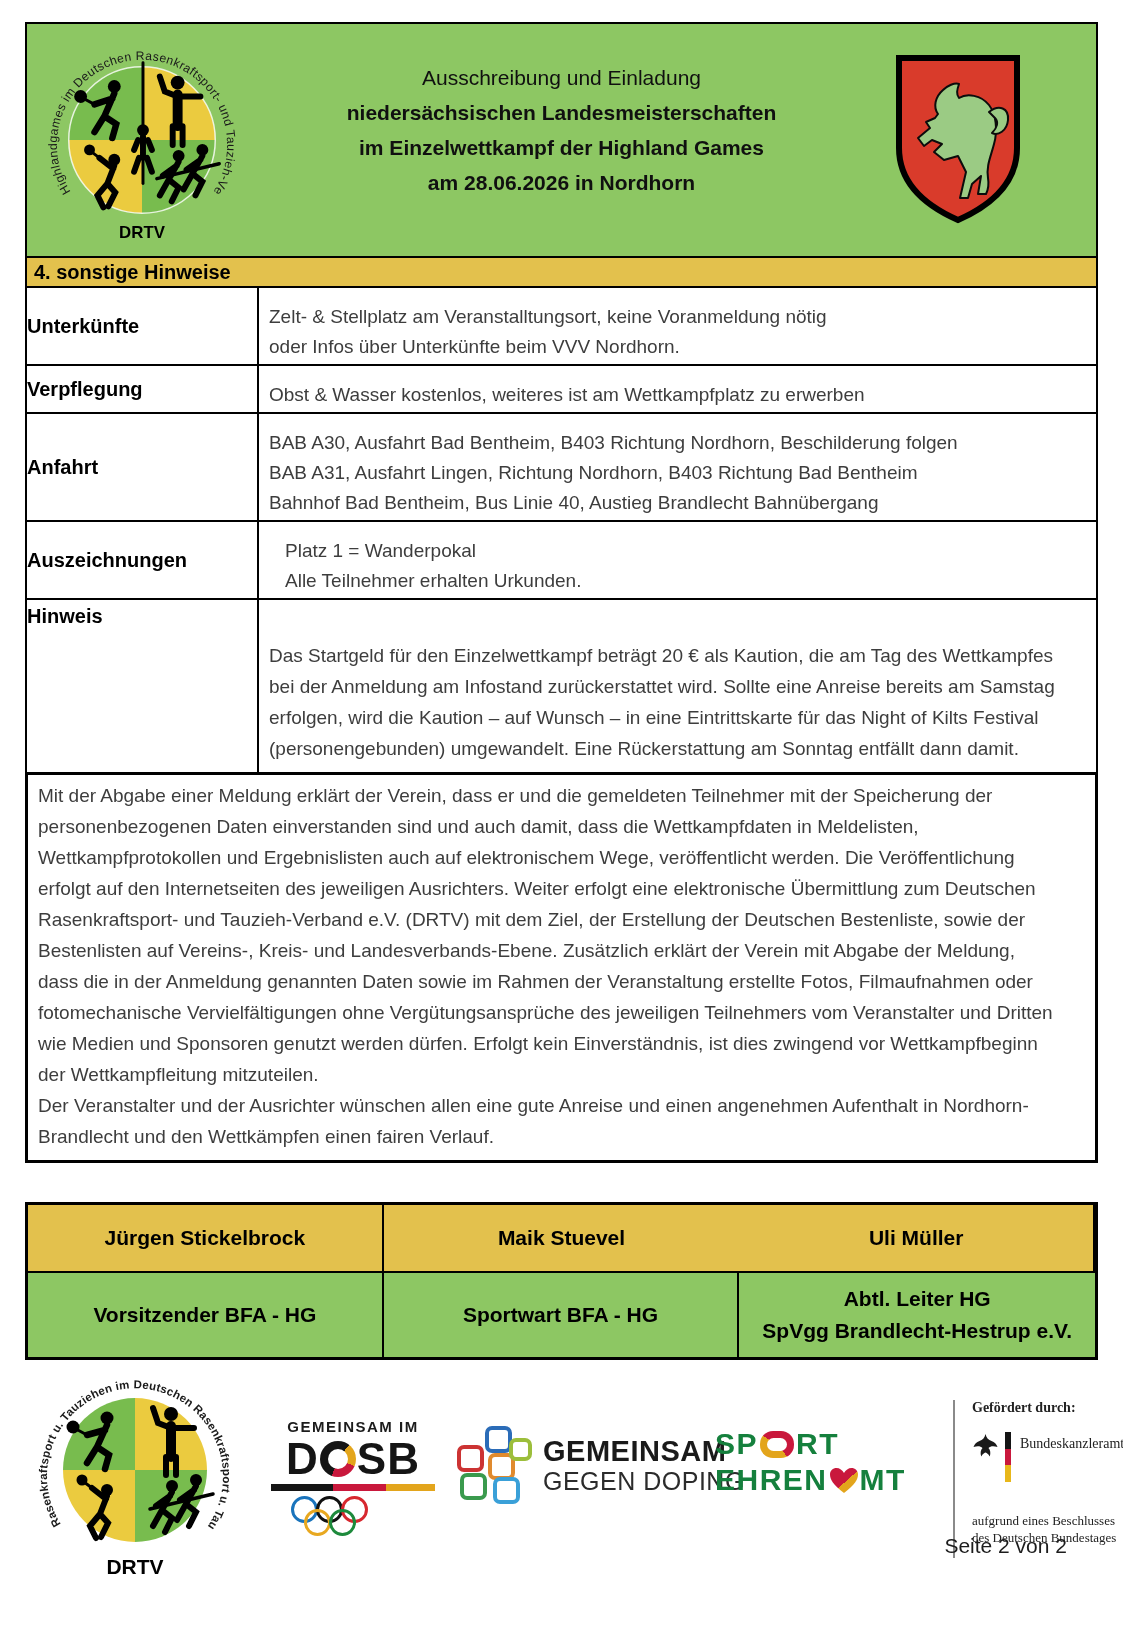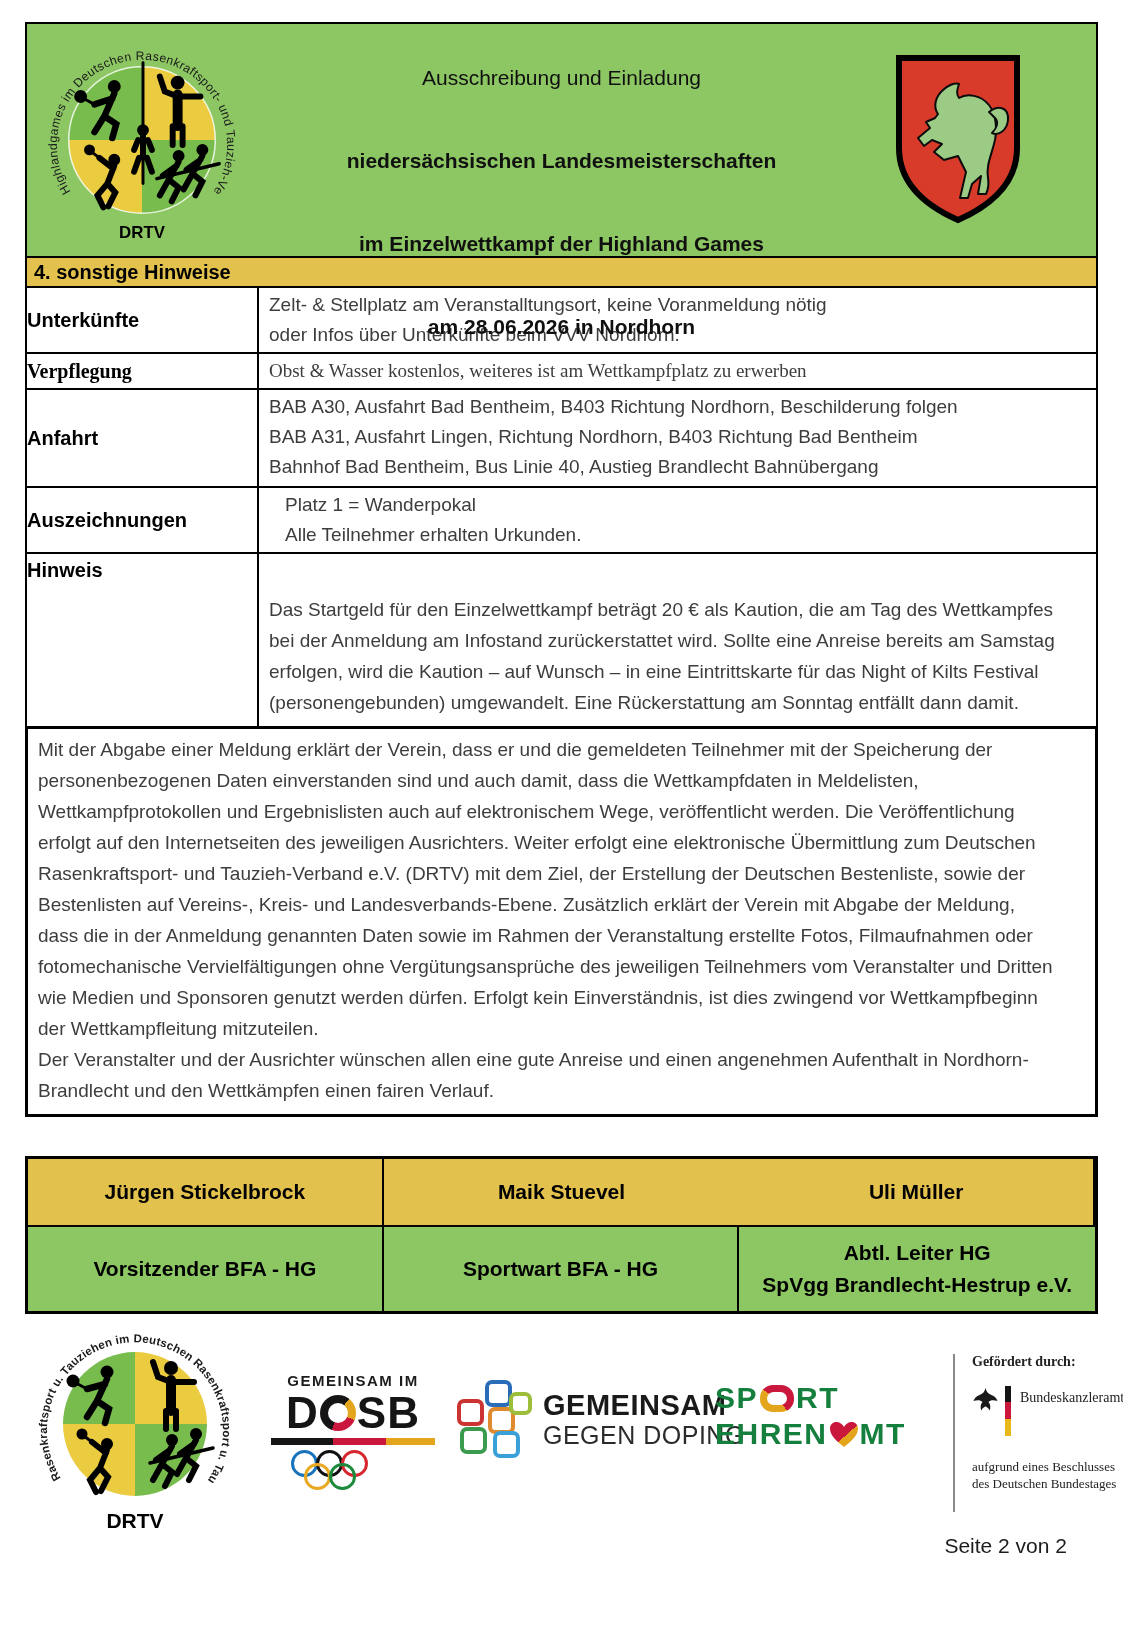--- a/index.html
+++ b/index.html
@@ -5,36 +5,36 @@
   * { margin:0; padding:0; box-sizing:border-box; }
   html,body { background:#ffffff; }
   body { font-family:"Liberation Sans", sans-serif; }
   .page { position:relative; width:1123px; height:1625px; background:#fff; overflow:hidden; }
   .content { position:absolute; left:25px; top:22px; width:1073px; }
 
   
   .header-block { position:relative; height:236px; background:#8DC763; border:2px solid #000; }
   .header-title { text-align:center; padding-top:36px; font-size:21px; color:#101010; }
   .header-title .hl { line-height:35px; }
-  .header-title .hl.bold { font-weight:bold;margin-top:48px; }
+  .header-title .hl.bold { font-weight:bold; }
   .drtv-logo-header { position:absolute; left:16px; top:8px; width:198px; height:218px; }
   .coat { position:absolute; right:72px; top:28px; width:132px; height:176px; }
 
   
   .band { background:#E3C14D; border:2px solid #000; border-top:0; height:30px;
           font-weight:bold; font-size:20px; color:#000; padding:3px 0 0 7px; }
 
   
   .info-table { border:2px solid #000; border-top:0; border-bottom:0; }
   .itr { display:flex; border-top:2px solid #000; }
   .itr:first-child { border-top:0; }
   .itl { flex:0 0 232px; border-right:2px solid #000; font-weight:bold; font-size:20px;
          color:#000; padding:2px 0; display:flex; align-items:center; }
-  .itc { flex:1; padding:2px 14px 2px 10px; font-size:19px; color:#3d3d3d; line-height:30px; }
-  .r1 { min-height:58px; } .r2 { min-height:30px;font-family:Liberation Serif, serif; } .r3 { min-height:98px; }
+  .itc { flex:1; padding:14px 14px 2px 10px; font-size:19px; color:#3d3d3d; line-height:30px; }
+  .r1 { min-height:58px; } .r2 { min-height:30px; } .r3 { min-height:98px; }
   .r4 { min-height:56px;gap:16px; } .r5 { min-height:174px; }
   .r5 .itl { align-items:flex-start; padding-top:5px; }
   .r5 .itc { padding-top:40px; padding-right:18px; line-height:31px; }
 
   
   .legal-box { border:3px solid #000; padding:5px 42px 8px 10px; font-size:19px;
                color:#3d3d3d; line-height:31px; }
 
   
   .sig-table { margin-top:39px; display:grid; grid-template-columns:1fr 1fr 1fr; border:3px solid #000; }
@@ -87,21 +87,21 @@
 
   .funding { position:absolute; left:928px; top:26px; display:flex; font-family:"Liberation Serif", serif; }
   .fund-divider { width:2px; background:#8a8a8a; height:158px; }
   .fund-body { padding-left:17px; color:#222; }
   .fund-label { font-size:14px; font-weight:bold; }
   .fund-row { display:flex; align-items:flex-start; margin-top:16px;text-align:center; }
   .eagle { width:27px; height:28px; }
   .flagbar { width:6px; height:50px; margin:0 9px 0 6px;
              background:linear-gradient(180deg,#151515 0 33%,#C9183C 33% 66%,#E8B71A 66% 100%); }
   .fund-org { font-size:14px; padding-top:4px; }
-  .fund-note { margin-top:22px; font-size:13px; line-height:17px; }
+  .fund-note { margin-top:30px; font-size:13px; line-height:17px; }
 
   .page-num { position:absolute; right:56px; top:1534px; font-size:21px; color:#1c1c1c; }
 
   svg text { font-family:"Liberation Sans", sans-serif; }
 </style>
 </head>
 <body>
 
 <div class="page">
   <div class="content">

